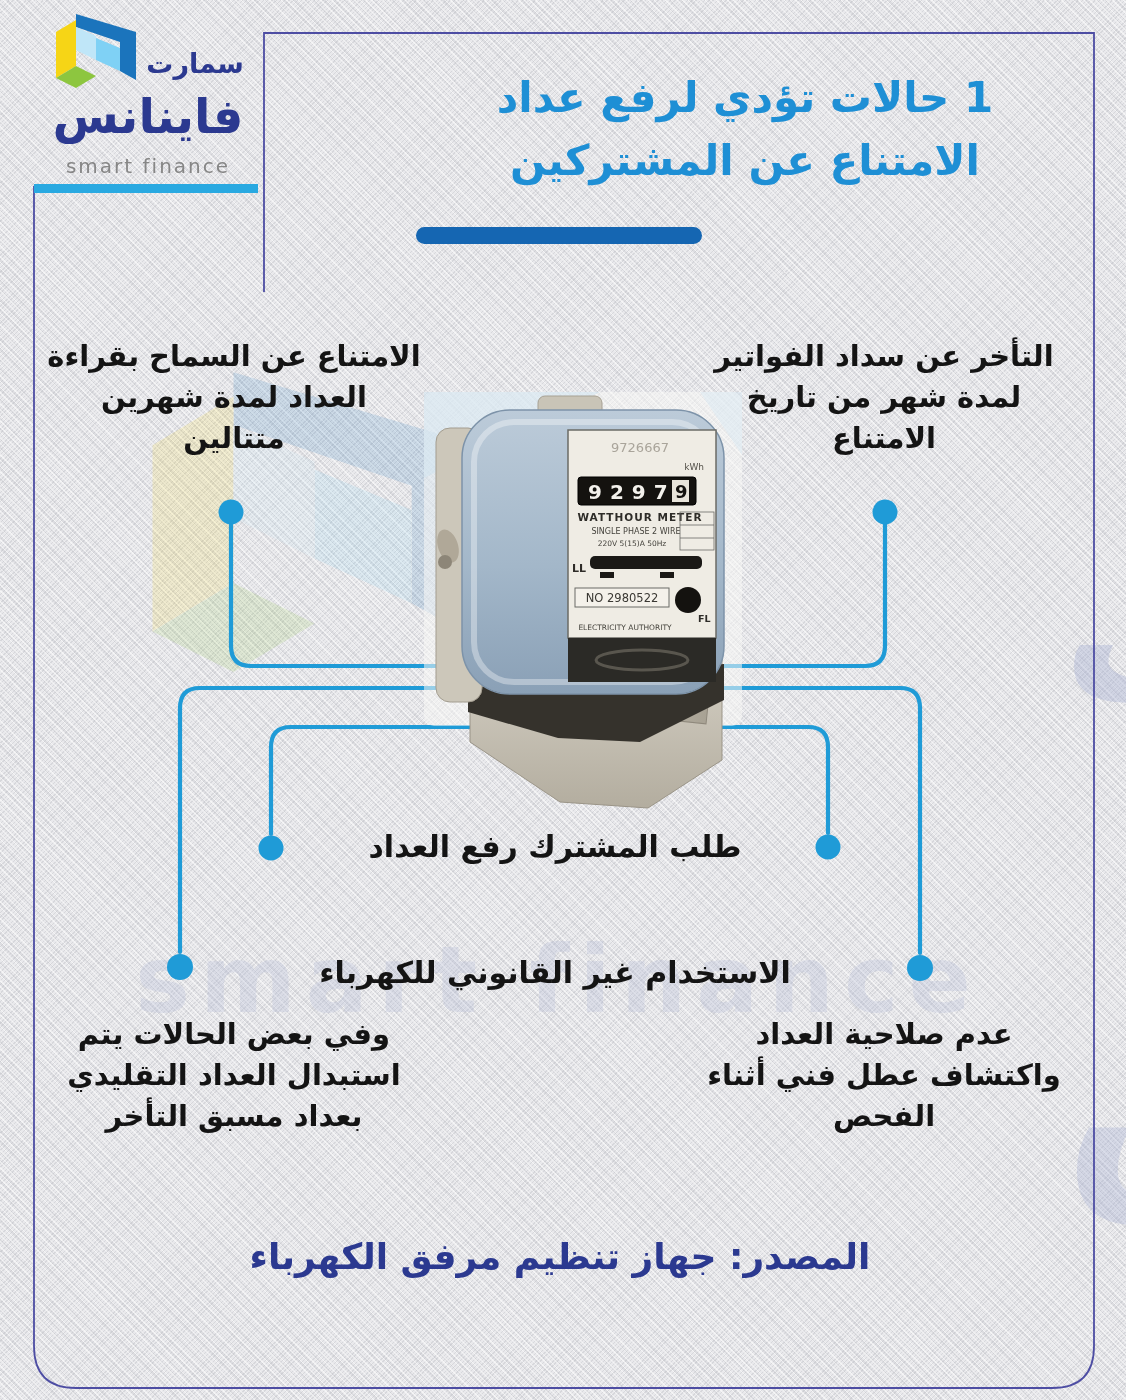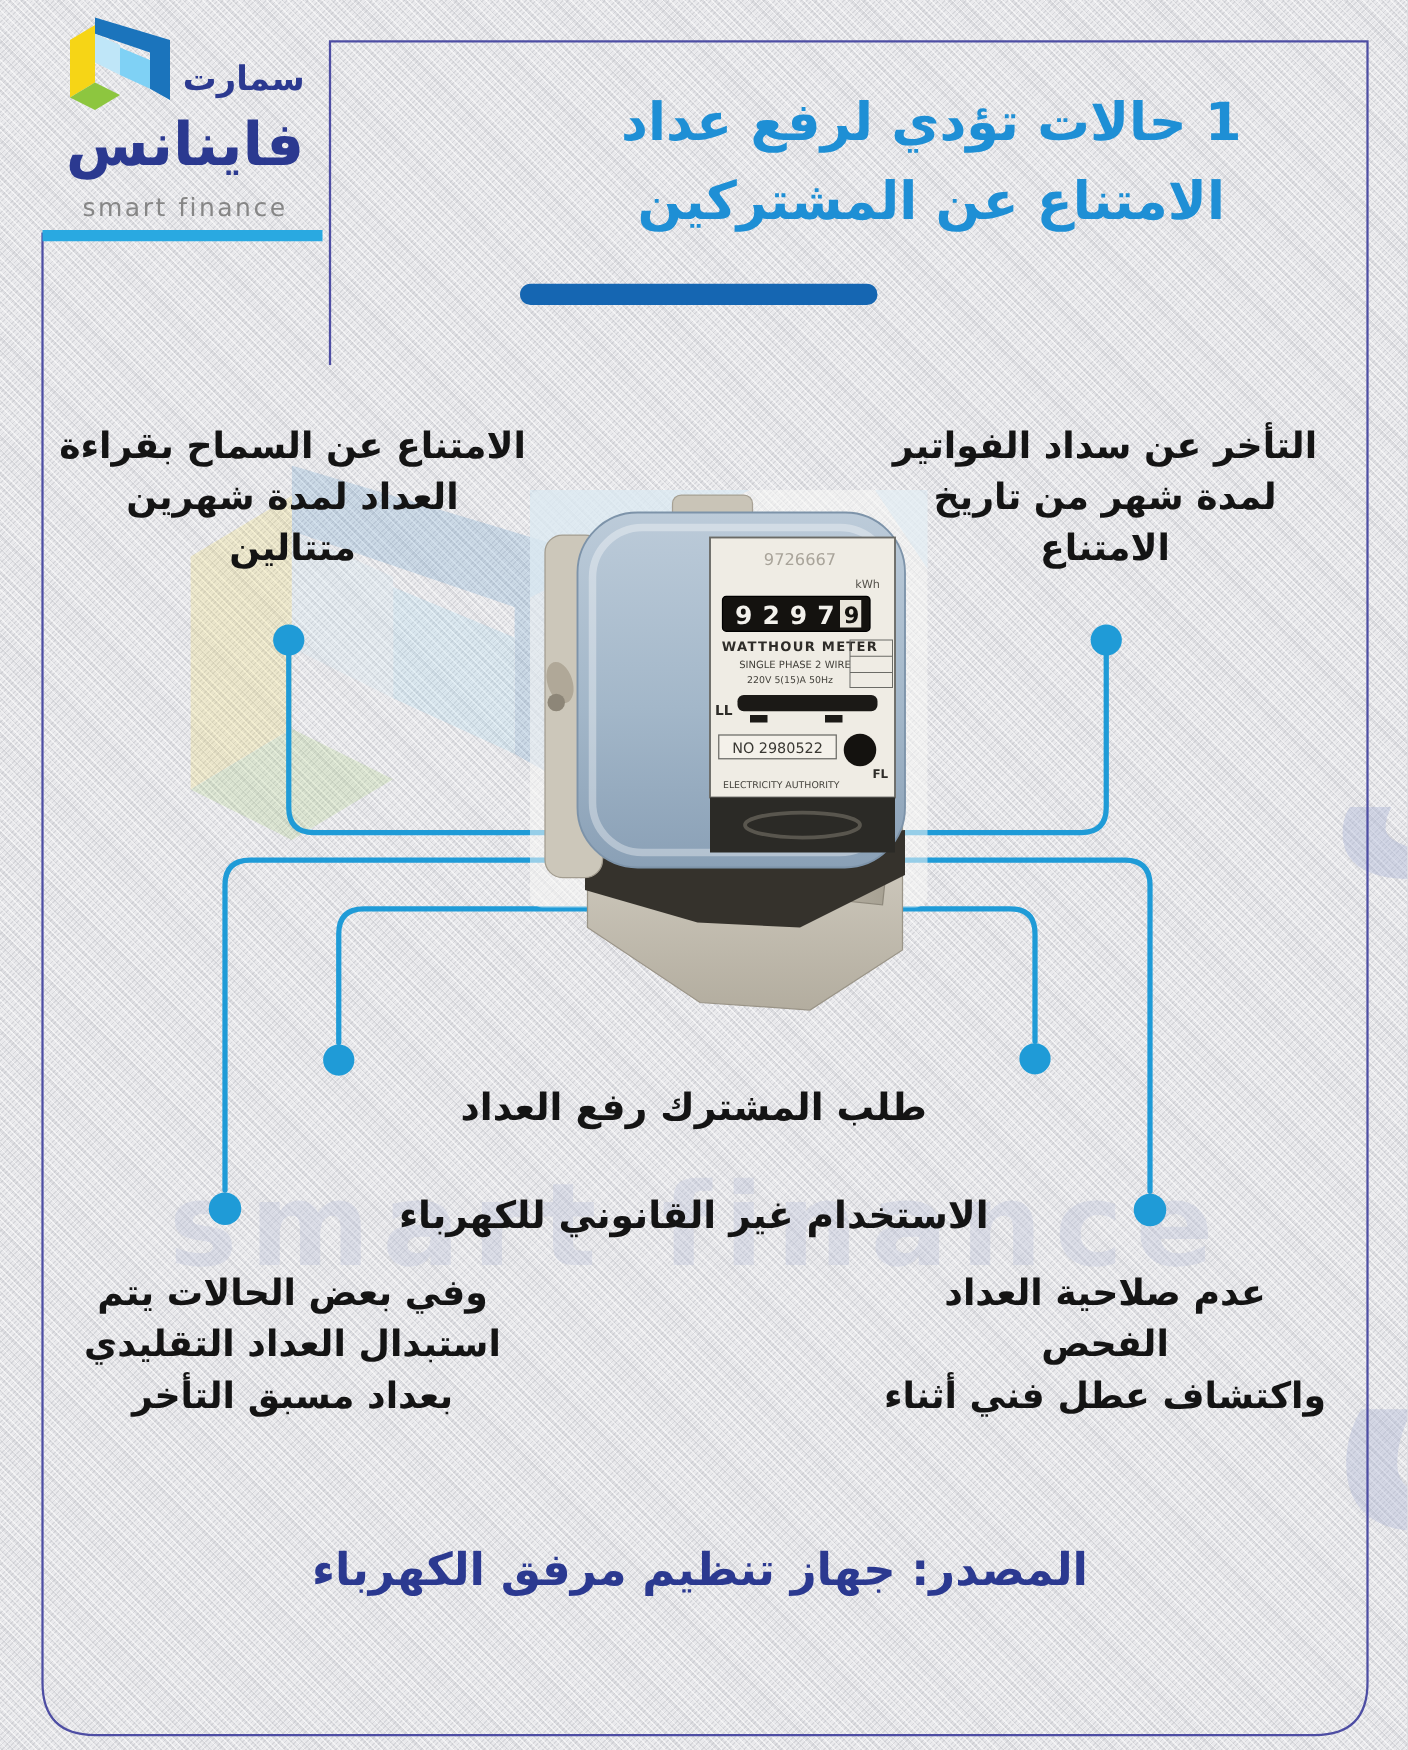--- a/index.html
+++ b/index.html
@@ -23,21 +23,21 @@
   #logo-ar-main{position:absolute;left:16px;top:84px;width:196px;text-align:center;
     font-size:48px;font-weight:800;color:#2b3990;line-height:1.1;}
   #logo-en{position:absolute;left:16px;top:148px;width:196px;text-align:center;
     font-size:20px;font-weight:400;color:#868686;letter-spacing:2px;}
   #logo-bar{position:absolute;left:0;top:178px;width:224px;height:9px;background:#29a9e1;}
   #title-block{left:420px;top:66px;width:650px;font-size:42px;line-height:1.5;color:#1e8fd5;}
   #title-bar{position:absolute;left:416px;top:227px;width:286px;height:17px;border-radius:9px;
     background:#1566b2;z-index:3;}
   #callout-top-left{left:36px;top:336px;width:396px;}
   #callout-top-right{left:692px;top:336px;width:384px;}
-  #callout-mid-request{left:280px;top:826px;width:550px;font-size:30px;margin-top:40px;}
+  #callout-mid-request{left:280px;top:826px;width:550px;font-size:30px;}
   #callout-mid-illegal{left:230px;top:952px;width:650px;font-size:30px;text-align:center;}
   #callout-bottom-left{left:36px;top:1014px;width:396px;}
   #callout-bottom-right{left:692px;top:1014px;width:384px;}
   #source-line{left:160px;top:1236px;width:800px;font-size:36px;color:#2b3990;}
 </style>
 </head>
 <body>
 
 <div id="page">
 
@@ -176,19 +176,19 @@
   <div id="callout-mid-illegal" class="txt callout" dir="rtl">الاستخدام غير القانوني للكهرباء</div>
 
   <div id="callout-bottom-left" class="txt callout" dir="rtl">
     <span class="line">وفي بعض الحالات يتم</span>
     <span class="line">استبدال العداد التقليدي</span>
     <span class="line">بعداد مسبق التأخر</span>
   </div>
 
   <div id="callout-bottom-right" class="txt callout" dir="rtl">
     <span class="line">عدم صلاحية العداد</span>
+    <span class="line">واكتشاف عطل فني أثناء</span>
     <span class="line">الفحص</span>
-    <span class="line">واكتشاف عطل فني أثناء</span>
   </div>
 
   <div id="source-line" class="txt" dir="rtl">المصدر: جهاز تنظيم مرفق الكهرباء</div>
 
 </div>
 
 </body></html>

